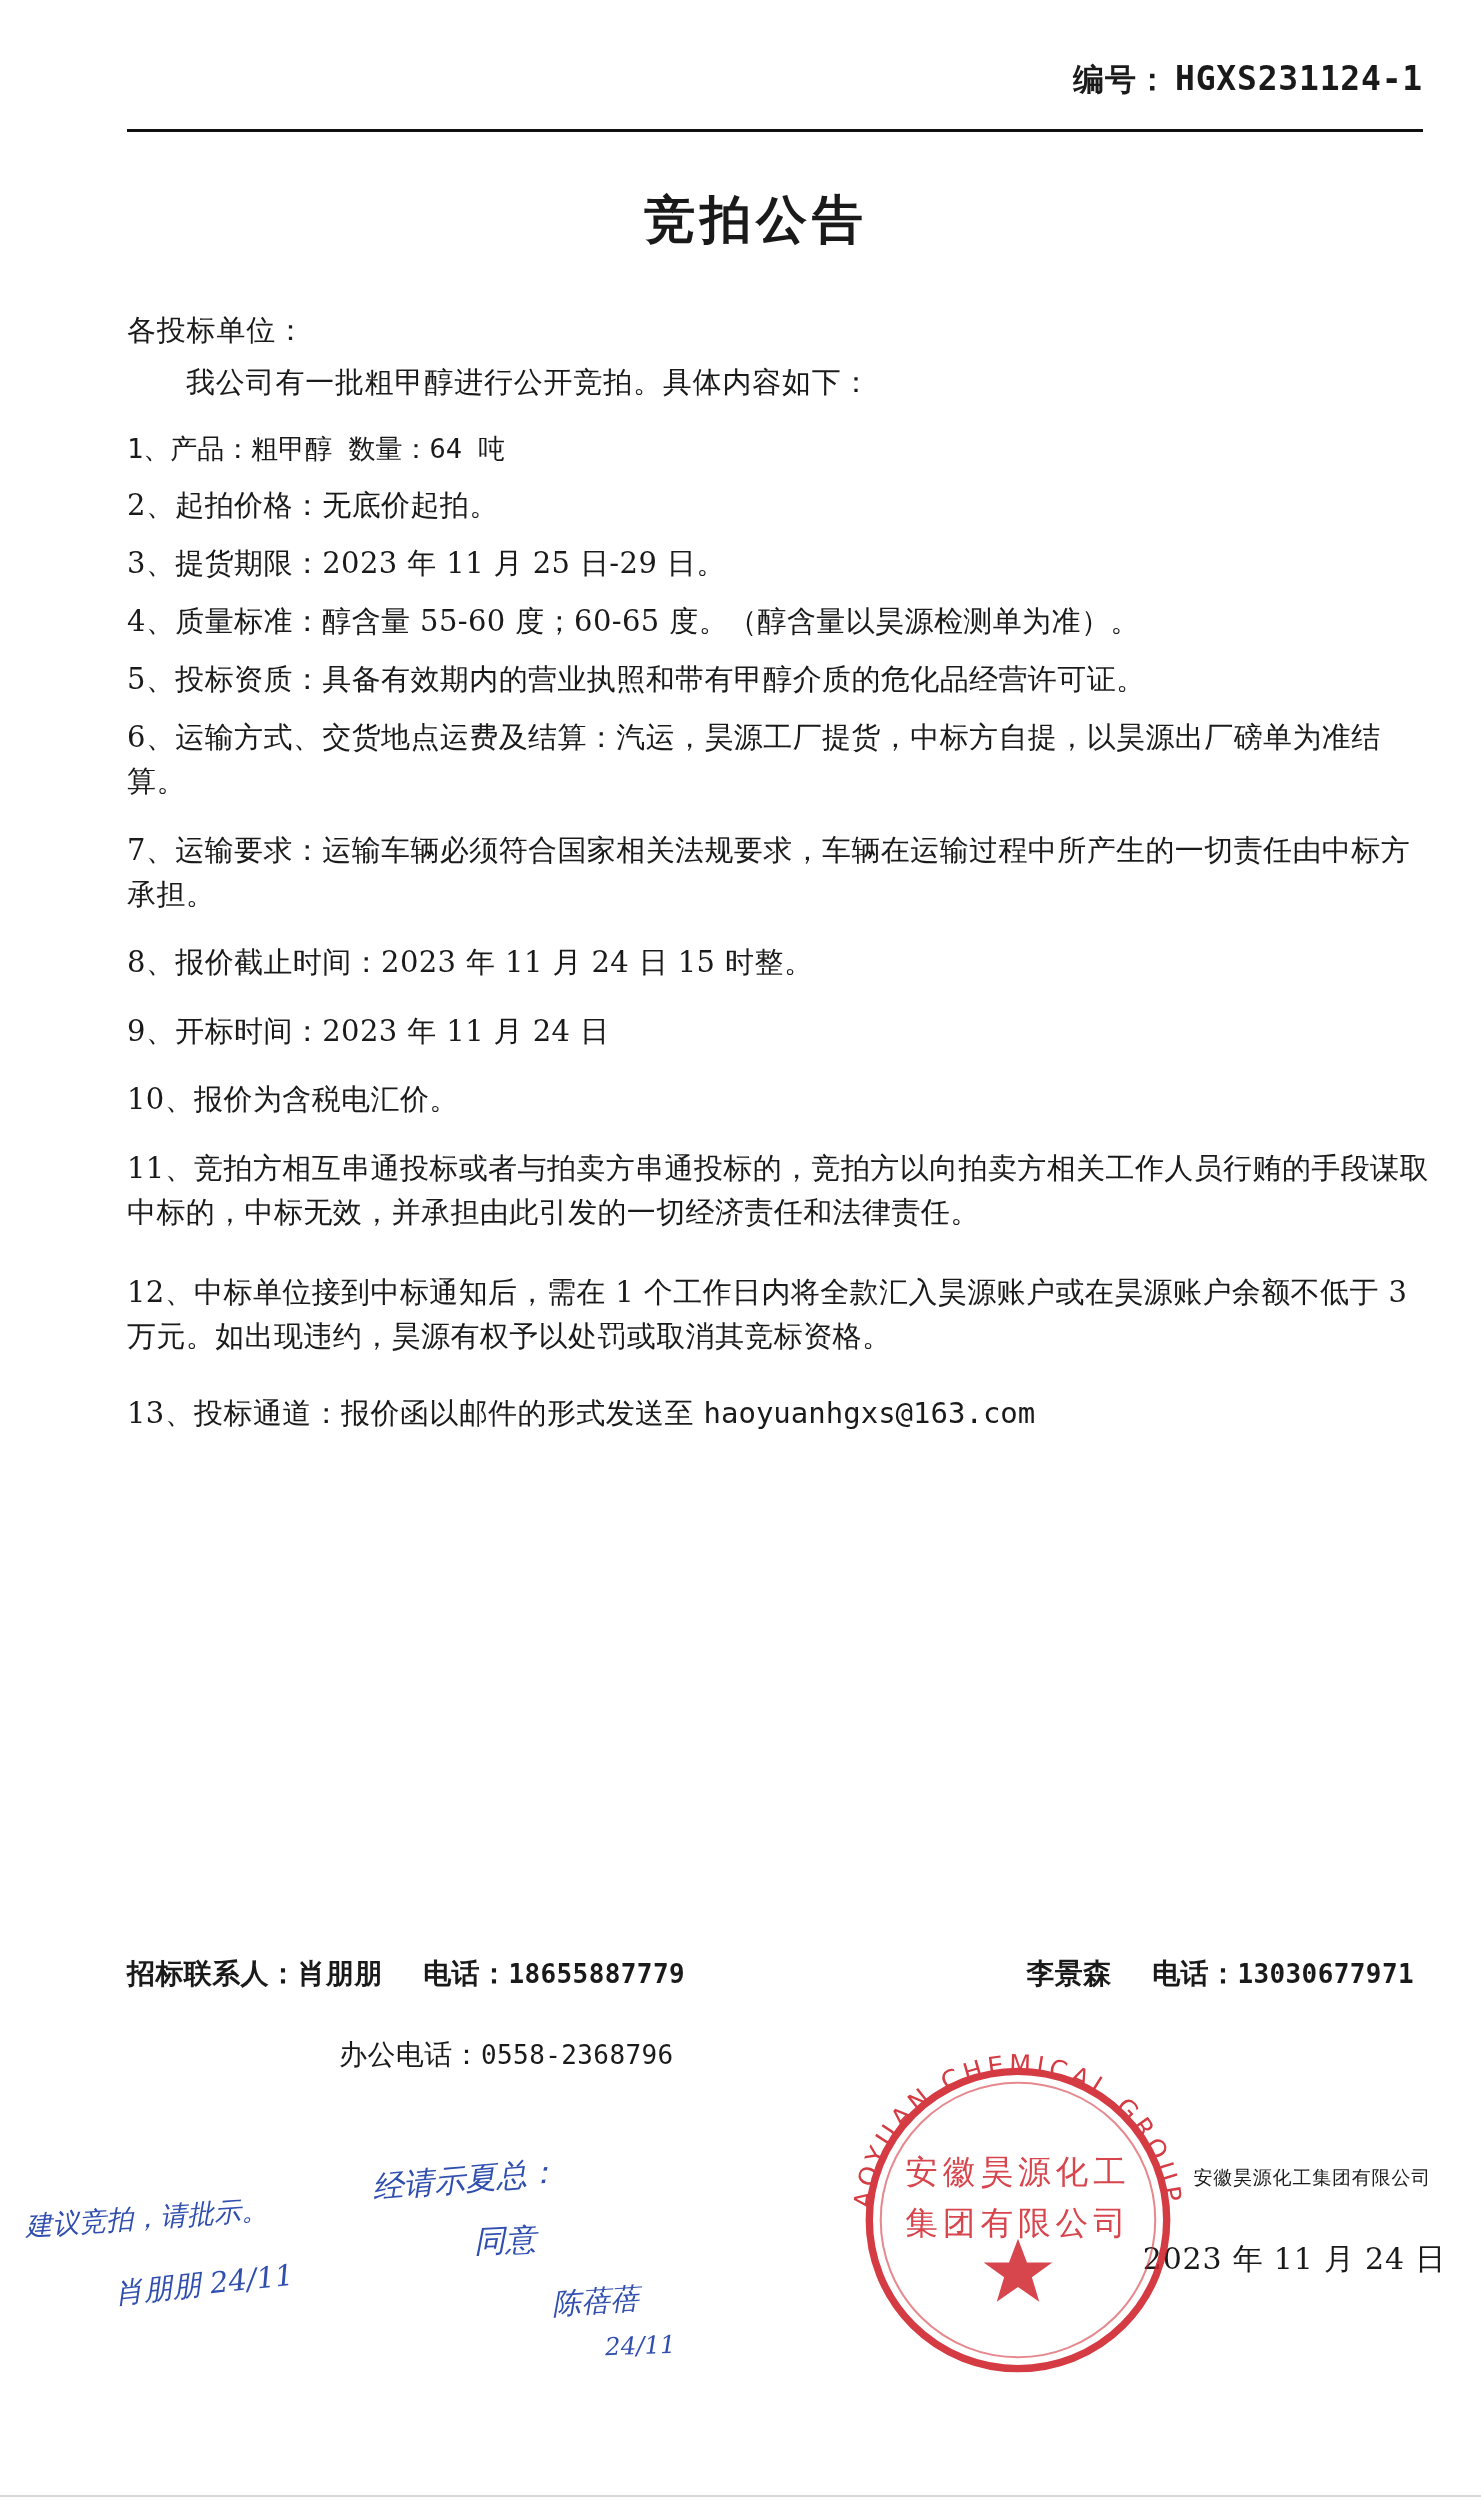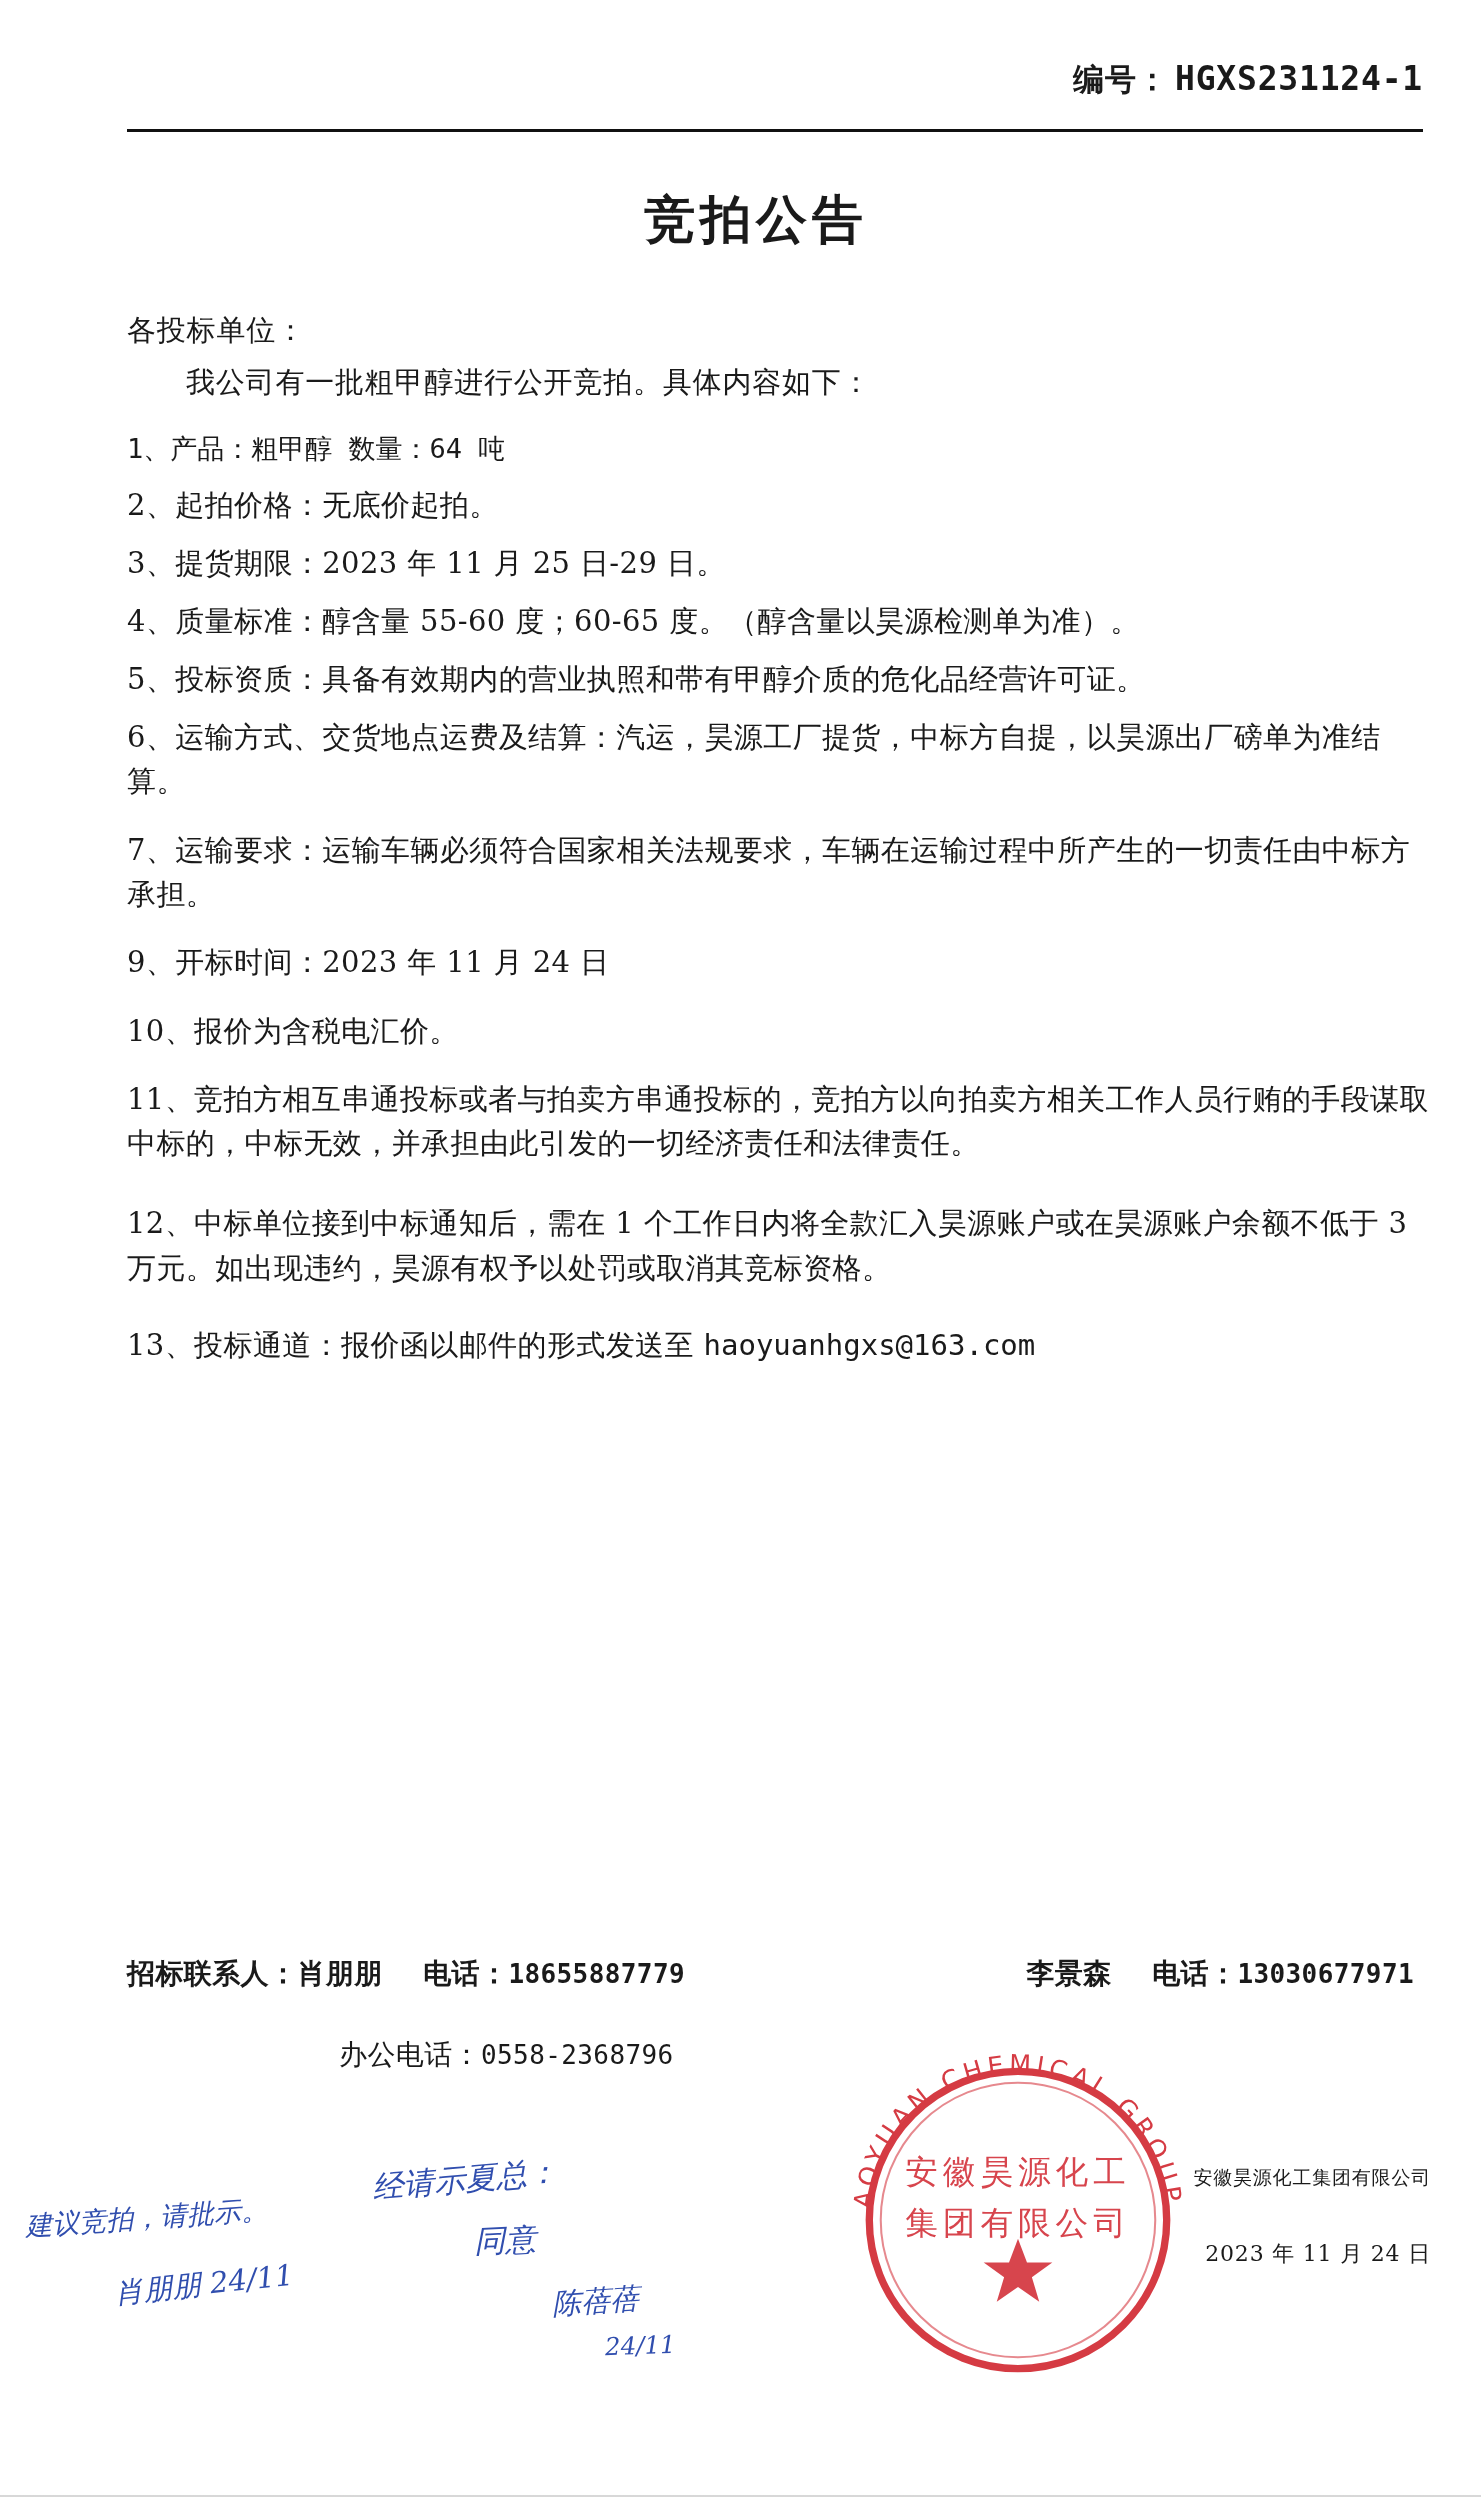--- a/index.html
+++ b/index.html
@@ -150,22 +150,22 @@
     position: absolute;
     top: 2165px;
     right: 51px;
     font-size: 19px;
     letter-spacing: 0.8px;
     white-space: nowrap;
   }
   .company-date {
     position: absolute;
     top: 2239px;
-    right: 51px;
-    font-size: 22px;
+    right: 36px;
+    font-size: 30px;
     letter-spacing: 0.8px;
     white-space: nowrap;
   }
 
   
   .stamp {
     position: absolute;
     left: 826px;
     top: 2028px;
     width: 384px;
@@ -248,20 +248,21 @@
     <div class="salutation">各投标单位：</div>
     <div class="intro">我公司有一批粗甲醇进行公开竞拍。具体内容如下：</div>
 
     <div class="clause mono">1、产品：粗甲醇            数量：64 吨</div>
     <div class="clause">2、起拍价格：无底价起拍。</div>
     <div class="clause">3、提货期限：2023 年 11 月 25 日-29 日。</div>
     <div class="clause">4、质量标准：醇含量 55-60 度；60-65 度。（醇含量以昊源检测单为准）。</div>
     <div class="clause">5、投标资质：具备有效期内的营业执照和带有甲醇介质的危化品经营许可证。</div>
     <div class="clause spaced">6、运输方式、交货地点运费及结算：汽运，昊源工厂提货，中标方自提，以昊源出厂磅单为准结算。</div>
     <div class="clause spaced">7、运输要求：运输车辆必须符合国家相关法规要求，车辆在运输过程中所产生的一切责任由中标方承担。</div>
+    <div class="clause spaced">8、报价截止时间：2023 年 11 月 24 日 15 时整。</div>
     <div class="clause spaced">9、开标时间：2023 年 11 月 24 日</div>
     <div class="clause spaced">10、报价为含税电汇价。</div>
     <div class="clause spaced">11、竞拍方相互串通投标或者与拍卖方串通投标的，竞拍方以向拍卖方相关工作人员行贿的手段谋取中标的，中标无效，并承担由此引发的一切经济责任和法律责任。</div>
     <div class="clause extra">12、中标单位接到中标通知后，需在 1 个工作日内将全款汇入昊源账户或在昊源账户余额不低于 3 万元。如出现违约，昊源有权予以处罚或取消其竞标资格。</div>
 
     <div class="clause">
       <span>13、投标通道：报价函以邮件的形式发送至</span>
       <span class="email">haoyuanhgxs@163.com</span>
     </div>
   </div>

